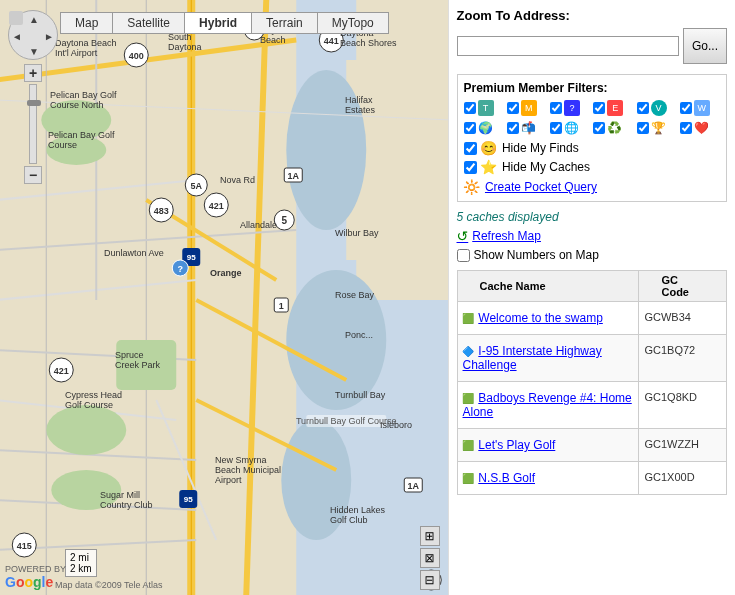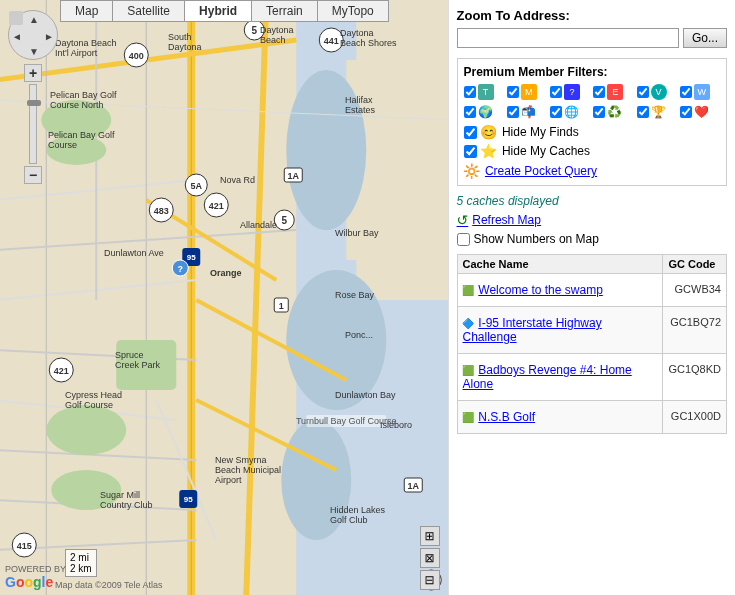--- a/index.html
+++ b/index.html
@@ -9,21 +9,21 @@
     #map-area {
       width: 455px;
       height: 595px;
       position: relative;
       overflow: hidden;
       background: #e8e0d0;
     }
 
     .map-tabs {
       position: absolute;
-      top: 0;
+      top: 12px;
       left: 60px;
       z-index: 10;
       display: flex;
       background: #d946ef;
       border: 1px solid #999;
     }
     .map-tab {
       padding: 3px 14px;
       font-size: 12px;
       cursor: pointer;
@@ -178,21 +178,21 @@
       align-items: center;
     }
     .zoom-address-input {
       flex: 1;
       height: 20px;
       border: 1px solid #999;
       padding: 2px 4px;
       font-size: 12px;
     }
     .go-btn {
-      padding: 2px 8px;
+      padding: 10px 8px;
       background: linear-gradient(to bottom, #f8f8f8, #d8d8d8);
       border: 1px solid #999;
       cursor: pointer;
       font-size: 12px;
     }
 
     
     .premium-section {
       border: 1px solid #ccc;
       padding: 6px;
@@ -275,37 +275,37 @@
 
     
     .cache-table {
       width: 100%;
       border-collapse: collapse;
       font-size: 12px;
     }
     .cache-table th {
       background: #f0f0f0;
       border: 1px solid #ccc;
-      padding: 3px 5px;
+      padding: 3px 22px;
       text-align: left;
       font-weight: bold;
       font-size: 11px;
     }
     .cache-table td {
       border: 1px solid #ccc;
       padding: 9px 5px;
       vertical-align: top;
     }
     .cache-table tr:nth-child(even) td { background: #f9f9f9; }
     .cache-link {
       color: #00f;
       text-decoration: underline;
       cursor: pointer;
     }
-    .gc-code { font-size: 11px; color: #333; text-align: right; }
+    .gc-code { font-size: 11px; color: #333; }
 
     
     .road-label {
       position: absolute;
       font-size: 9px;
       color: #333;
       white-space: nowrap;
       z-index: 6;
     }
   </style>
@@ -425,21 +425,21 @@
   <div class="road-label" style="top:95px;left:345px;">Halifax<br>Estates</div>
   <div class="road-label" style="top:90px;left:50px;">Pelican Bay Golf<br>Course North</div>
   <div class="road-label" style="top:130px;left:48px;">Pelican Bay Golf<br>Course</div>
   <div class="road-label" style="top:220px;left:240px;">Allandale</div>
   <div class="road-label" style="top:175px;left:220px;">Nova Rd</div>
   <div class="road-label" style="top:268px;left:210px;"><strong>Orange</strong></div>
   <div class="road-label" style="top:248px;left:104px;">Dunlawton Ave</div>
   <div class="road-label" style="top:290px;left:335px;">Rose Bay</div>
   <div class="road-label" style="top:228px;left:335px;">Wilbur Bay</div>
   <div class="road-label" style="top:350px;left:115px;">Spruce<br>Creek Park</div>
-  <div class="road-label" style="top:390px;left:335px;">Dunlawton Bay</div>
+  <div class="road-label" style="top:390px;left:335px;">Turnbull Bay</div>
   <div class="road-label" style="top:420px;left:380px;">Isleboro</div>
   <div class="road-label" style="top:390px;left:65px;">Cypress Head<br>Golf Course</div>
   <div class="road-label" style="top:455px;left:215px;">New Smyrna<br>Beach Municipal<br>Airport</div>
   <div class="road-label" style="top:490px;left:100px;">Sugar Mill<br>Country Club</div>
   <div class="road-label" style="top:505px;left:330px;">Hidden Lakes<br>Golf Club</div>
   <div class="road-label" style="top:330px;left:345px;">Ponc...</div>
 
   <div class="map-controls">
     <div class="nav-circle">
       <div class="nav-arrow nav-up">▲</div>
@@ -588,20 +588,24 @@
           </tr>
           <tr>
             <td><span style="font-size: 10px;">🔷</span> <a class="cache-link" href="#">I-95 Interstate Highway Challenge</a></td>
             <td class="gc-code">GC1BQ72</td>
           </tr>
           <tr>
             <td><span style="font-size: 10px;">🟩</span> <a class="cache-link" href="#">Badboys Revenge #4: Home Alone</a></td>
             <td class="gc-code">GC1Q8KD</td>
           </tr>
           <tr>
+            <td><span style="font-size: 10px;">🟩</span> <a class="cache-link" href="#">Let's Play Golf</a></td>
+            <td class="gc-code">GC1WZZH</td>
+          </tr>
+          <tr>
             <td><span style="font-size: 10px;">🟩</span> <a class="cache-link" href="#">N.S.B Golf</a></td>
             <td class="gc-code">GC1X00D</td>
           </tr>
         </tbody>
     </table>
   </div>
 
 </div>
 
 </body></html>

